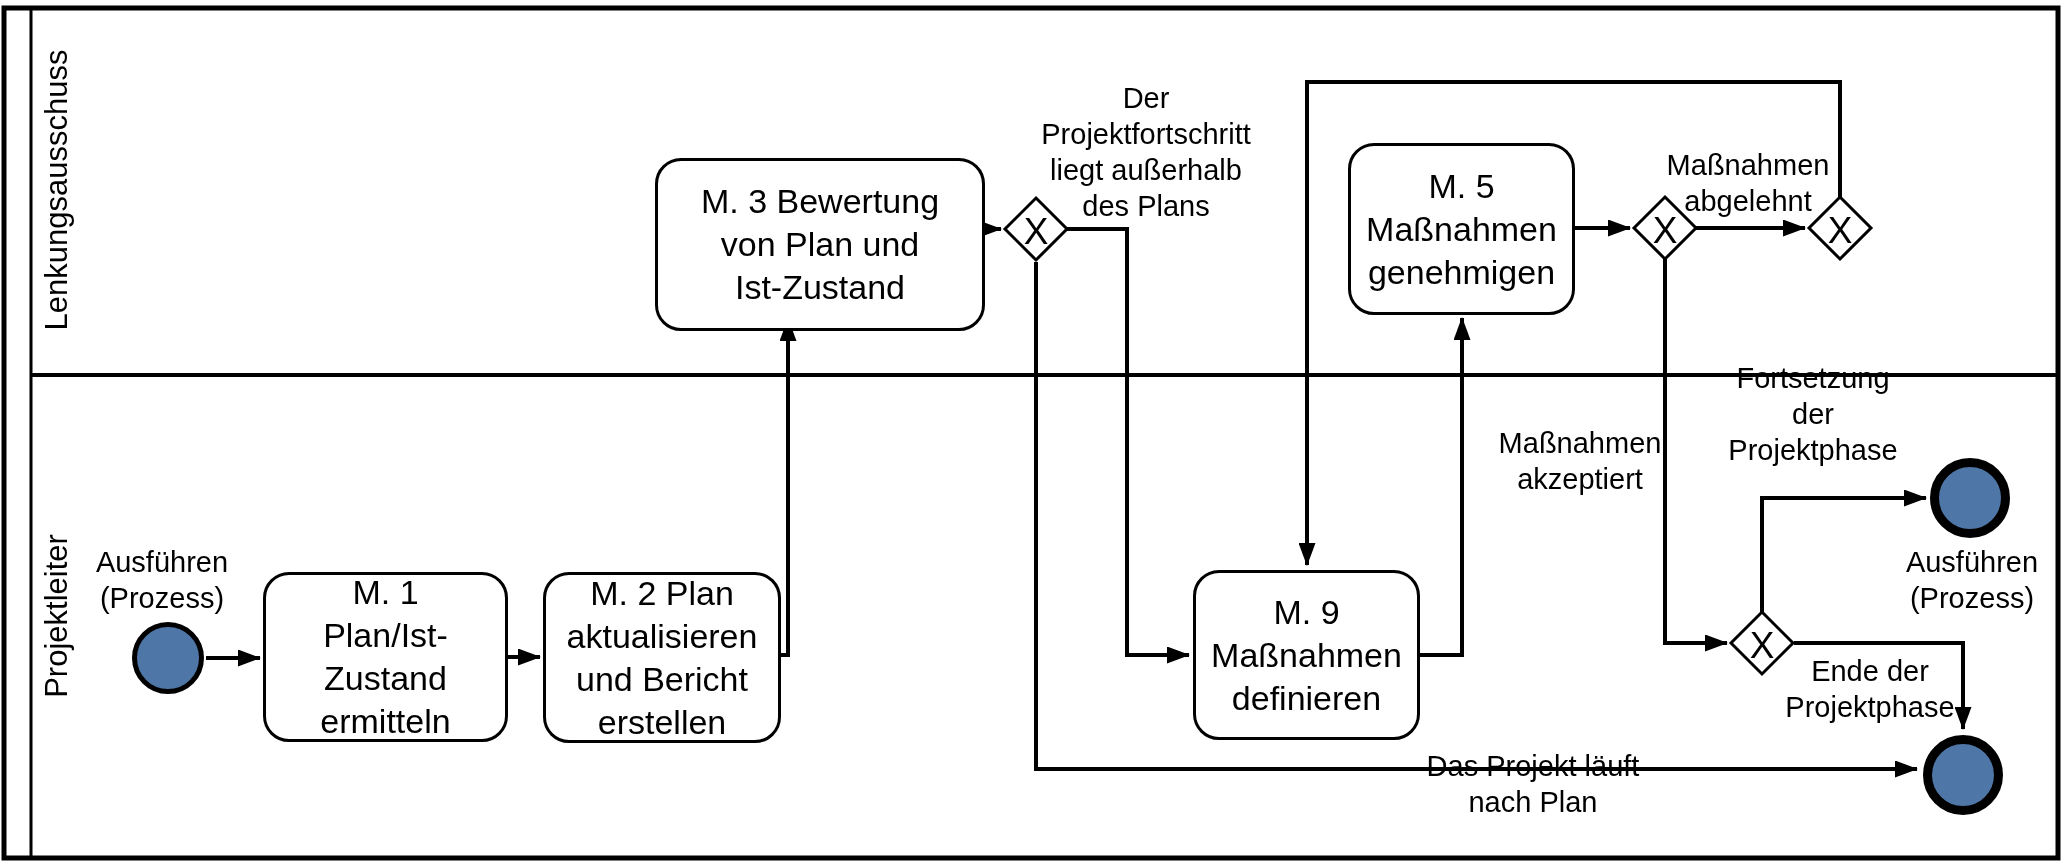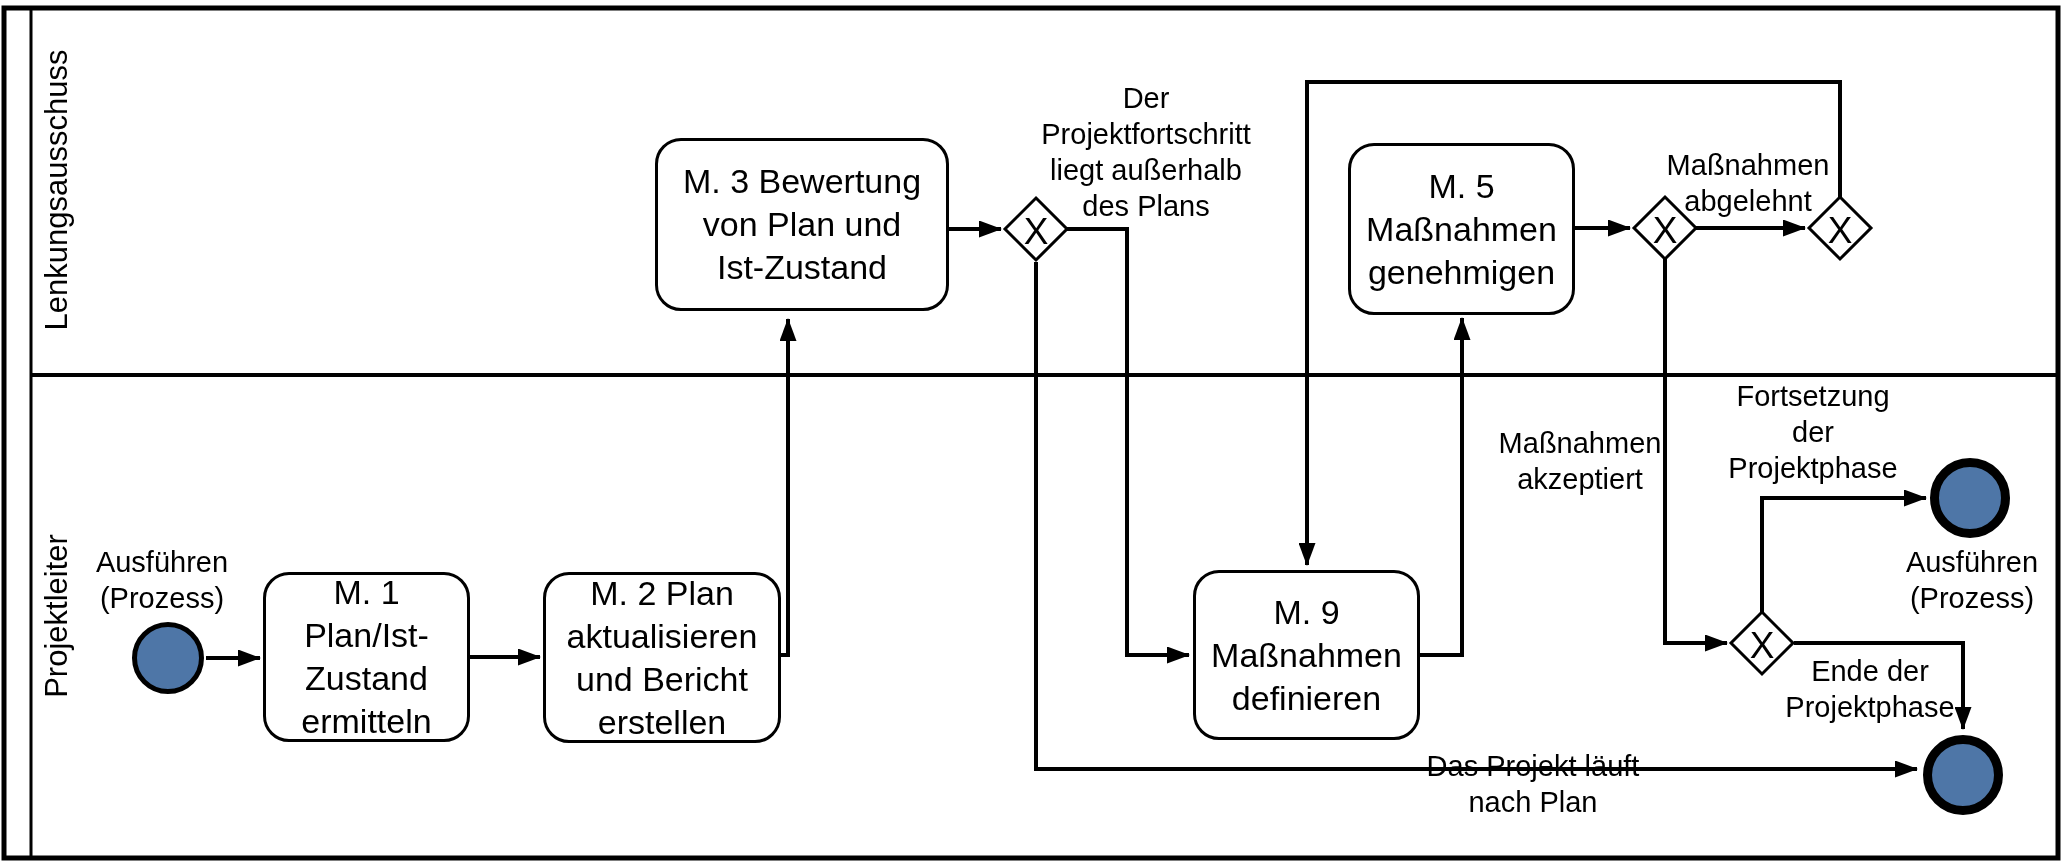--- a/index.html
+++ b/index.html
@@ -102,29 +102,29 @@
     </g>
 
     <circle cx="168" cy="658" r="33.5" stroke="#000000" stroke-width="5" fill="#4e76a7"></circle>
     <circle cx="1970" cy="498" r="35.5" stroke="#000000" stroke-width="9" fill="#4e76a7"></circle>
     <circle cx="1963" cy="775" r="35.5" stroke="#000000" stroke-width="9" fill="#4e76a7"></circle>
   </svg>
 
   <div class="lane-label" style="left:57px; top:190px;">Lenkungsausschuss</div>
   <div class="lane-label" style="left:57px; top:616px;">Projektleiter</div>
 
-  <div class="task" style="left:263px; top:572px; width:207px; height:170px;">M. 1
+  <div class="task" style="left:263px; top:572px; width:245px; height:170px;">M. 1
 Plan/Ist-
 Zustand
 ermitteln</div>
   <div class="task" style="left:543px; top:572px; width:238px; height:171px;">M. 2 Plan
 aktualisieren
 und Bericht
 erstellen</div>
-  <div class="task" style="left:655px; top:138px; width:294px; height:173px;">M. 3 Bewertung
+  <div class="task" style="left:655px; top:158px; width:330px; height:173px;">M. 3 Bewertung
 von Plan und
 Ist-Zustand</div>
   <div class="task" style="left:1193px; top:570px; width:227px; height:170px;">M. 9
 Maßnahmen
 definieren</div>
   <div class="task" style="left:1348px; top:143px; width:227px; height:172px;">M. 5
 Maßnahmen
 genehmigen</div>
 
   <div class="lbl" style="left:162px; top:580px;">Ausführen
@@ -133,21 +133,21 @@
 (Prozess)</div>
 
   <div class="lbl" style="left:1146px; top:152px;">Der
 Projektfortschritt
 liegt außerhalb
 des Plans</div>
   <div class="lbl" style="left:1748px; top:183px;">Maßnahmen
 abgelehnt</div>
   <div class="lbl" style="left:1580px; top:461px;">Maßnahmen
 akzeptiert</div>
-  <div class="lbl" style="left:1813px; top:432px;">Fortsetzung
+  <div class="lbl" style="left:1813px; top:414px;">Fortsetzung
 der
 Projektphase</div>
   <div class="lbl" style="left:1870px; top:689px;">Ende der
 Projektphase</div>
   <div class="lbl" style="left:1533px; top:784px;">Das Projekt läuft
 nach Plan</div>
 
 </div>
 
 </body></html>

